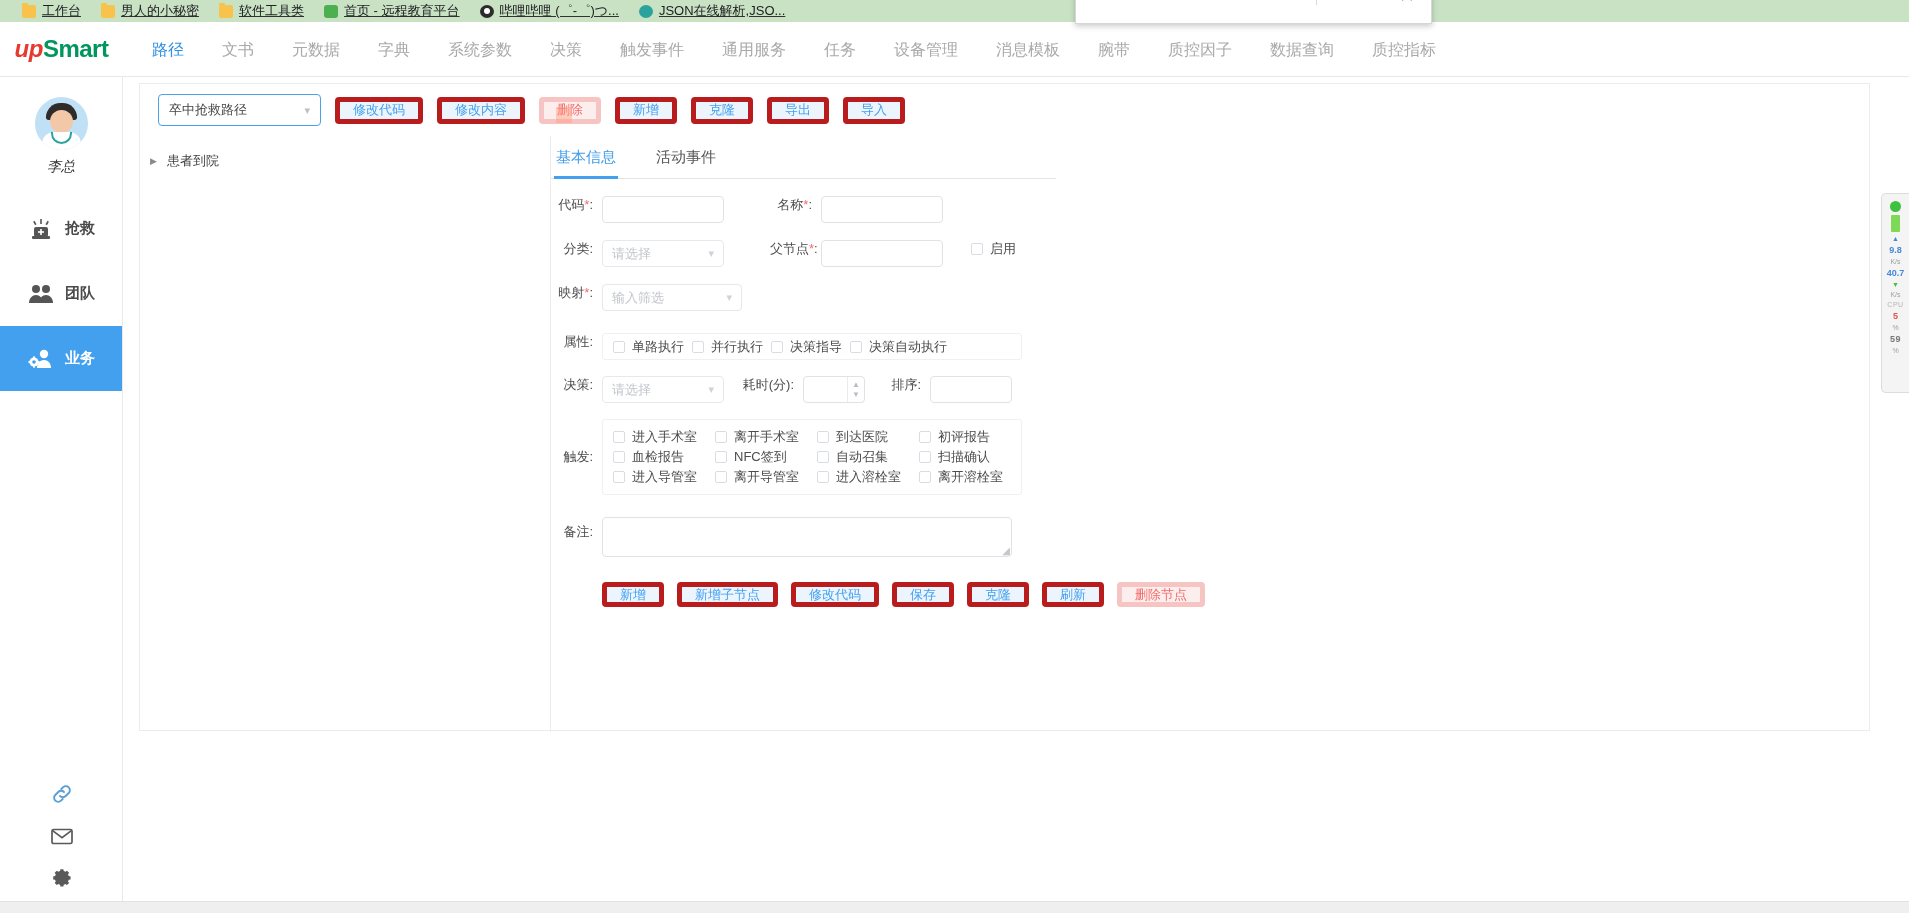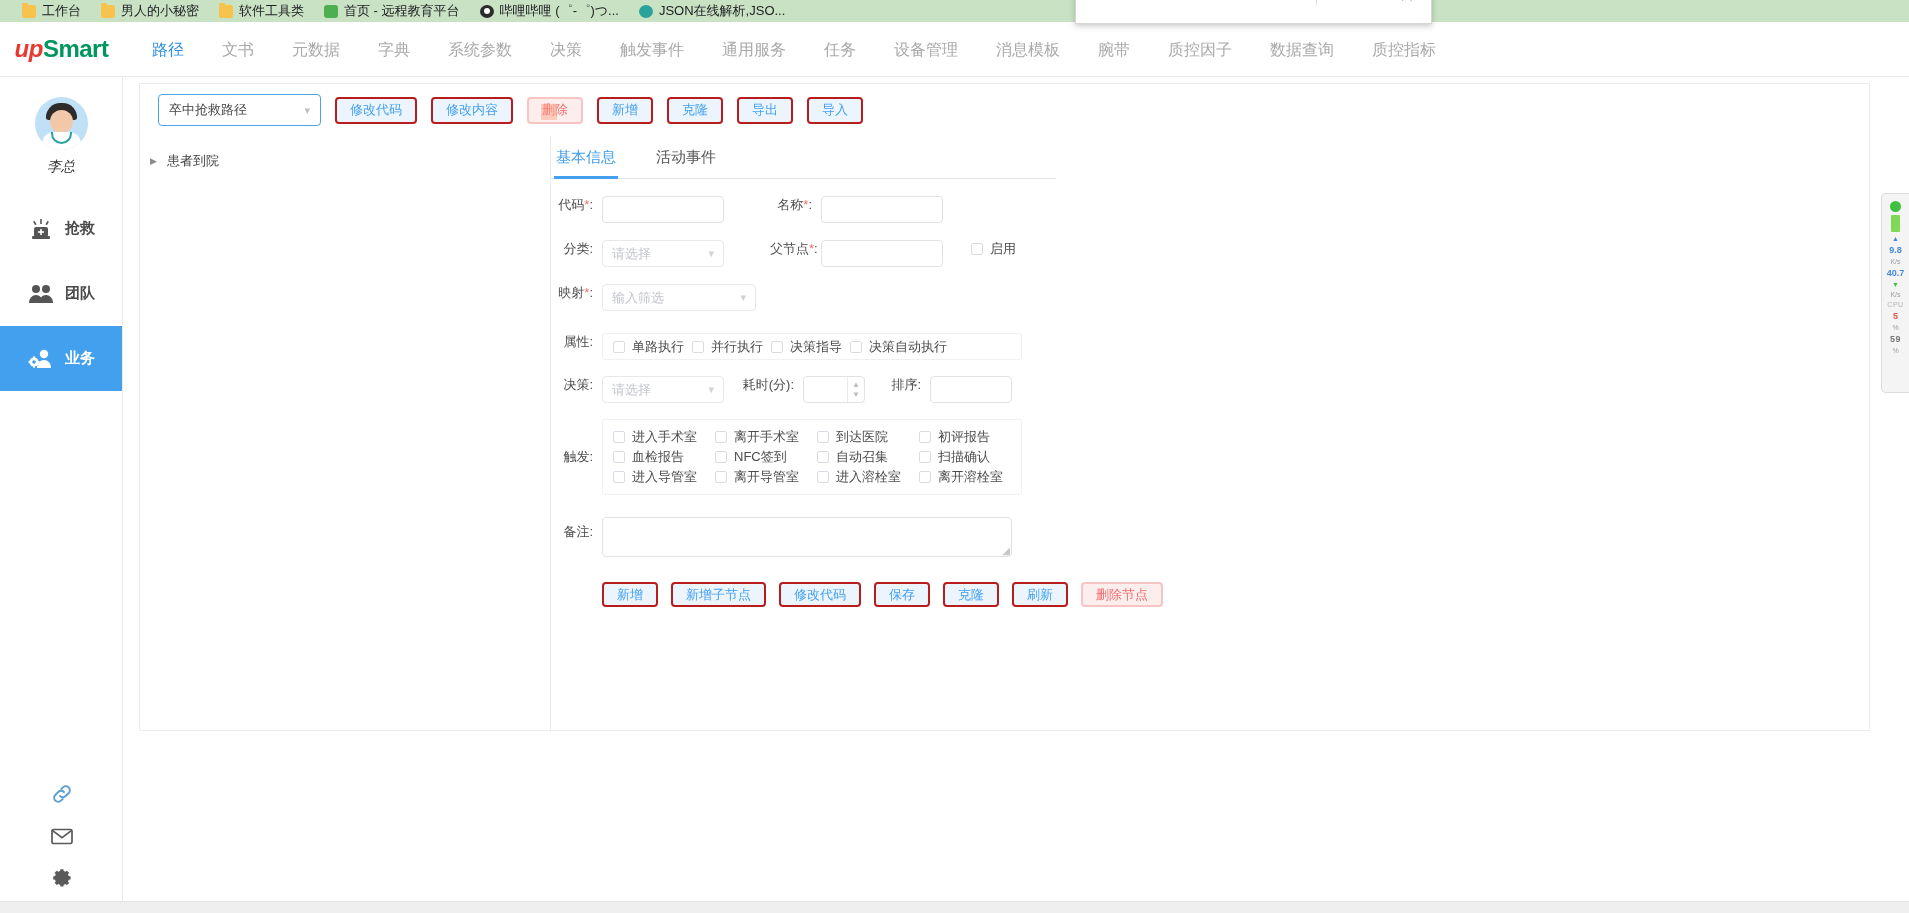--- a/index.html
+++ b/index.html
@@ -8,21 +8,21 @@
     width:1909px; height:913px;
     font-family:"Liberation Sans","DejaVu Sans",sans-serif;
     font-size:13px; color:#333; background:#fff;
     overflow:hidden; position:relative;
   }
 
   
   .bookmark-bar{
     position:absolute; left:0; top:0; width:1909px; height:22px;
     background:#c9e2c4; display:flex; align-items:center;
-    padding-left:22px; gap:20px; overflow:hidden;
+    padding-left:22px; gap:20px; overflow:hidden;text-decoration:underline;
   }
   .bm{ display:flex; align-items:center; gap:6px; font-size:13px; color:#202124;
        white-space:nowrap; }
   .bm-ico{ width:14px; height:13px; border-radius:2px; flex:0 0 auto; }
   .ico-folder{ background:#f7c34d; position:relative; }
   .ico-folder:before{content:"";position:absolute;left:0;top:-2px;width:6px;height:3px;background:#f7c34d;border-radius:1px 1px 0 0;}
   .ico-green{ background:#4caf50; border-radius:3px;}
   .ico-dark{ background:#2b2b2b; border-radius:50%; position:relative;}
   .ico-dark:after{content:"";position:absolute;left:4px;top:3px;width:6px;height:6px;border-radius:50%;background:#fff;}
   .ico-teal{ background:#2aa39c; border-radius:50%;}
@@ -89,21 +89,21 @@
   }
   .toolbar{ height:52px; display:flex; align-items:center; padding-left:18px; gap:14px;}
   .sel-path{
     width:163px;height:32px;border:1px solid #4aa3e8;border-radius:4px;
     display:flex;align-items:center;padding:0 10px;font-size:13px;color:#444;
     justify-content:space-between;cursor:pointer;background:#fff;
   }
   .sel-path .cv{ color:#bfbfbf; font-size:11px;}
   .btn{
     height:27px; min-width:55px; padding:0 13px; border-radius:4px;
-    border:2px solid #b91c1c; background:#ecf5fe; color:#43a0ef;
+    border:5px solid #b91c1c; background:#ecf5fe; color:#43a0ef;
     font-size:13px; display:inline-flex; align-items:center; justify-content:center;
     cursor:pointer; font-family:inherit;
   }
   .btn.danger{ border-color:#f7c4c4; background:#fdeeee; color:#f26b6b;}
   .btn.hl{ position:relative; }
   .btn.hl:before{
      content:""; position:absolute; left:12px; top:5px; width:16px; height:16px;
      background:#ff9e80; opacity:.45;
   }
 
@@ -123,21 +123,21 @@
   .frow{ display:flex; align-items:flex-start; margin-top:17px; }
   .lab{ width:42px; text-align:right; font-size:13px; color:#4c4c4c; margin-right:9px; white-space:nowrap;}
   .lab .req{ color:#f56c6c; }
   .inp{ width:122px; height:27px; border:1px solid #e0e2e6; border-radius:4px; background:#fff;}
   .sel{
     width:122px;height:27px;border:1px solid #e6e8eb;border-radius:4px;background:#fff;
     display:flex;align-items:center;justify-content:space-between;padding:0 9px;
     font-size:13px;color:#c2c5cb;cursor:pointer;
   }
   .sel .cv{ color:#cfd2d8; font-size:11px;}
-  .sel.map{ width:154px; }
+  .sel.map{ width:140px; }
   .gap{ width:46px; }
   .lab2{ width:54px; text-align:right; font-size:13px; color:#4c4c4c; margin-right:9px;}
 
   .cbx{ width:12px;height:12px;border:1px solid #d9dde3;border-radius:2px;background:#fff;
         display:inline-block;cursor:pointer;flex:0 0 auto;}
   .cbl{ display:flex; align-items:center; gap:7px; font-size:13px; color:#4c4c4c; cursor:pointer;}
 
   .attr-box{ width:420px; height:27px; border:1px solid #eef0f2; border-radius:3px;
              display:flex; align-items:center; gap:8px; padding-left:10px;}
   .trig-box{ width:420px; border:1px solid #eef0f2; border-radius:3px; padding:6px 0 6px 10px;}

